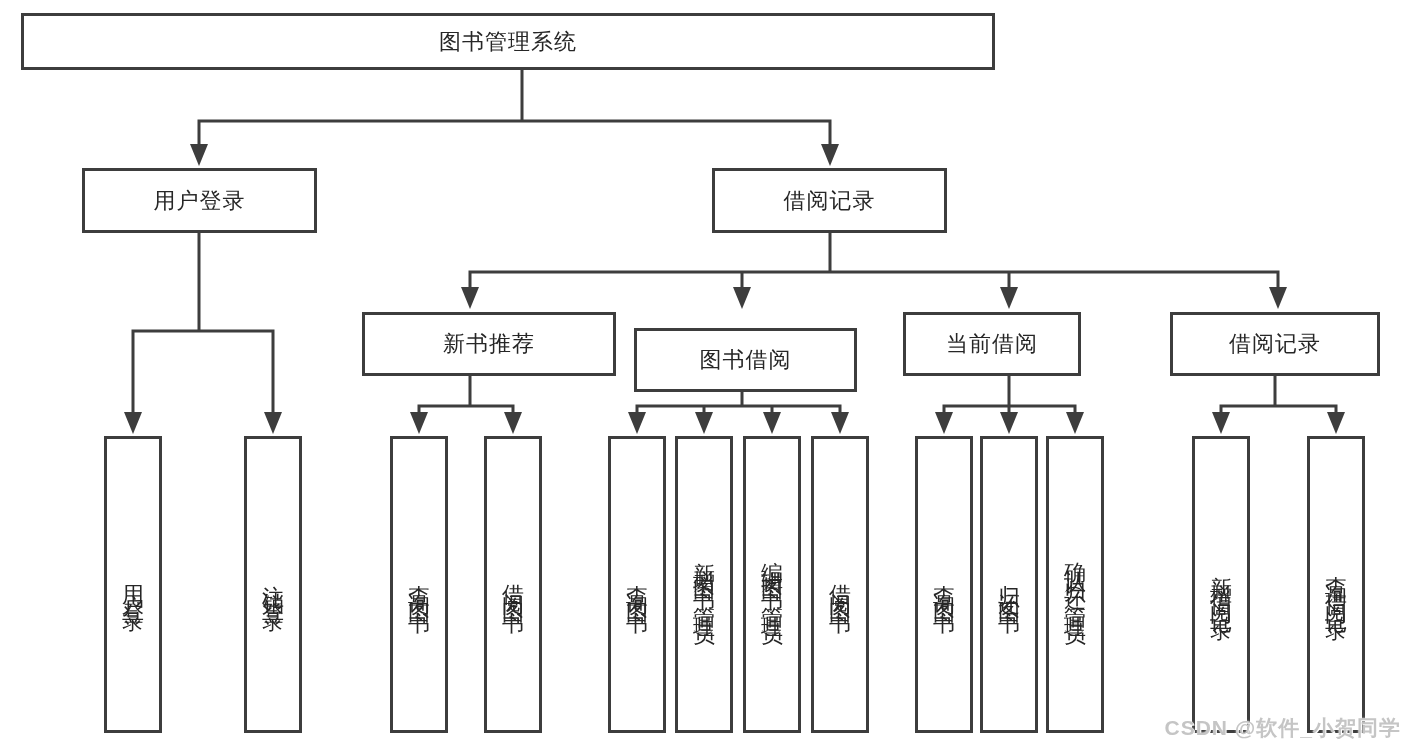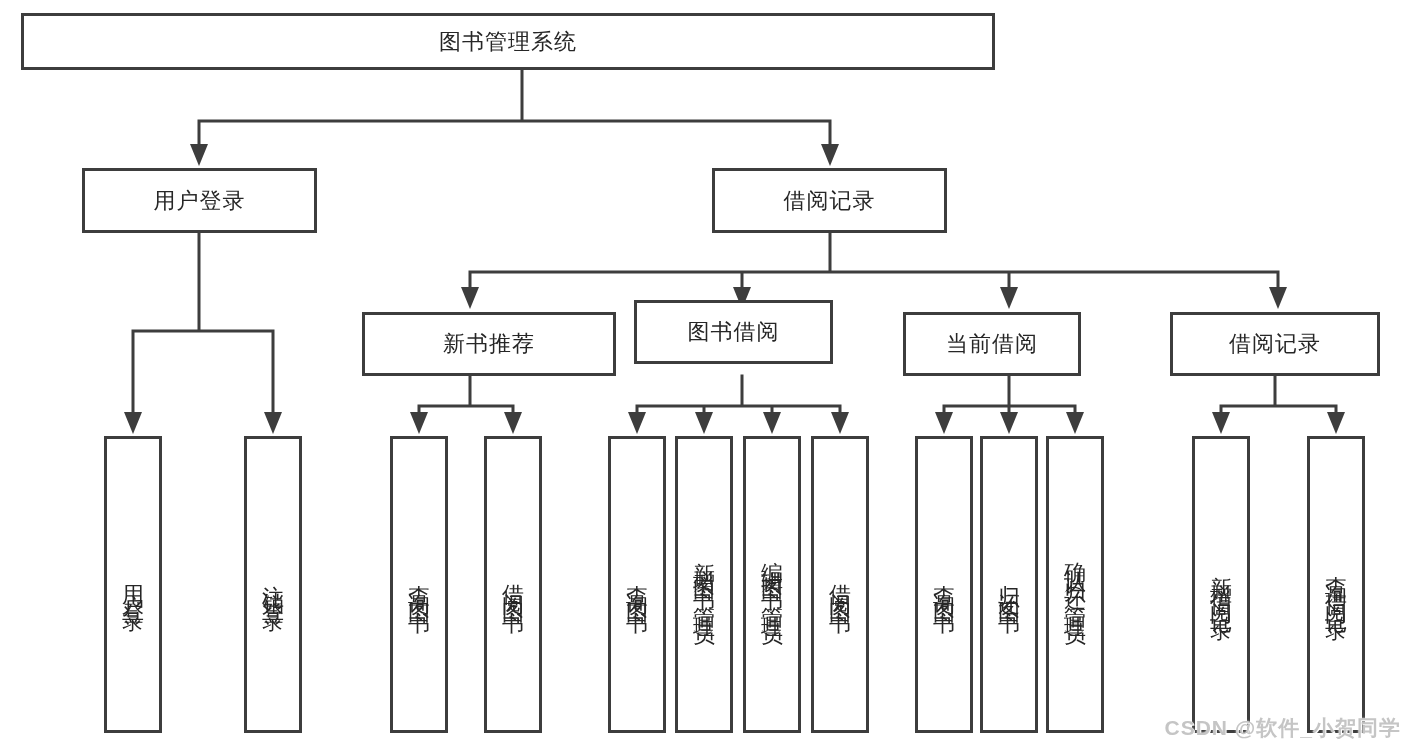--- a/index.html
+++ b/index.html
@@ -115,21 +115,21 @@
   <div class="box" style="left:82px;top:168px;width:235px;height:65px">
     <span class="lbl">用户登录</span>
   </div>
   <div class="box" style="left:712px;top:168px;width:235px;height:65px">
     <span class="lbl">借阅记录</span>
   </div>
 
   <div class="box" style="left:362px;top:312px;width:254px;height:64px">
     <span class="lbl">新书推荐</span>
   </div>
-  <div class="box" style="left:634px;top:300px;width:199px;height:64px">
+  <div class="box" style="left:634px;top:328px;width:223px;height:64px">
     <span class="lbl">图书借阅</span>
   </div>
   <div class="box" style="left:903px;top:312px;width:178px;height:64px">
     <span class="lbl">当前借阅</span>
   </div>
   <div class="box" style="left:1170px;top:312px;width:210px;height:64px">
     <span class="lbl">借阅记录</span>
   </div>
 
   <div class="box leaf" style="left:104px">

